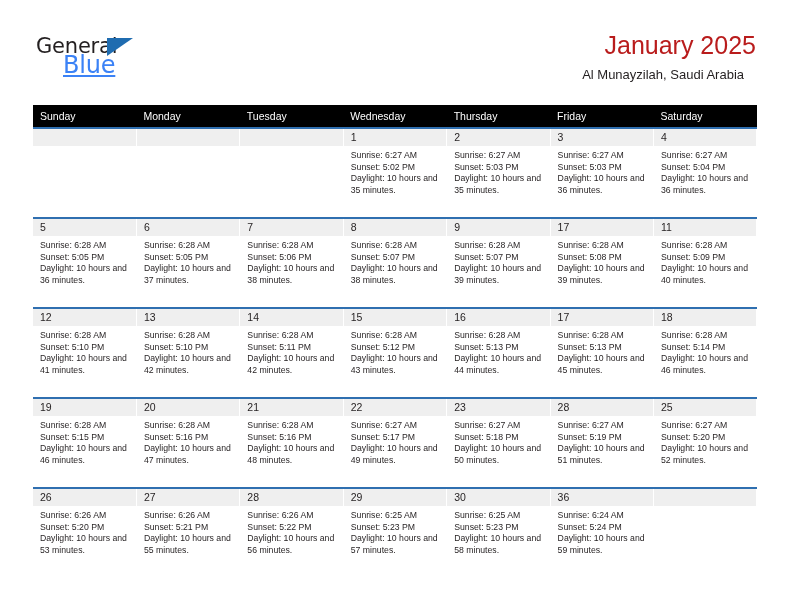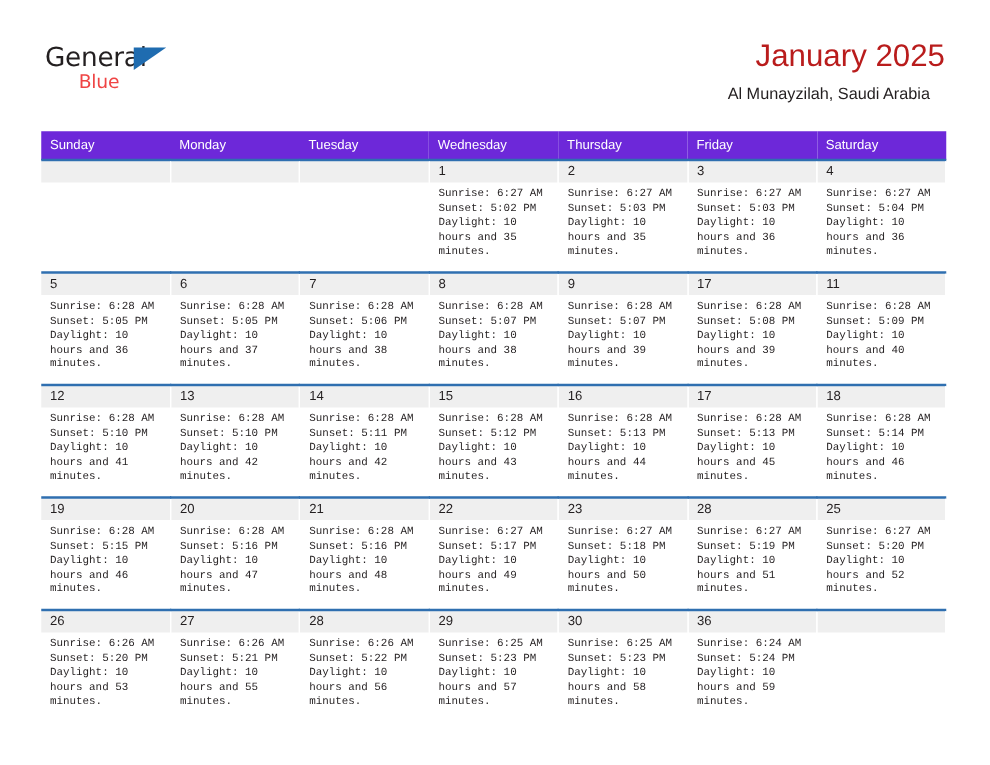--- a/index.html
+++ b/index.html
@@ -53,25 +53,26 @@
     top: 2px;
     width: 0;
     height: 0;
     border-left: 26px solid #1f6cb0;
     border-bottom: 18px solid transparent;
   }
   .logo-blue {
     position: absolute;
     left: 27px;
     top: 19px;
-    font-size: 15px;
+    font-size: 24px;
     line-height: 21px;
     letter-spacing: -0.2px;
-    color: #ef4444;
+    color: #3b82f6;
     font-family: "DejaVu Sans", sans-serif;
+    text-decoration: underline;
   }
   .title-block {
     position: absolute;
     right: 36px;
     top: 30px;
     text-align: right;
   }
   .cal-title {
     font-size: 25px;
     line-height: 30px;
@@ -93,21 +94,21 @@
     position: absolute;
     left: 33px;
     top: 105px;
     width: 724px;
     border-collapse: collapse;
     table-layout: fixed;
   }
   .calendar col { width: 103.43px; }
 
   thead th {
-    background: #6d28d9;
+    background: #000000;
     color: #ffffff;
     font-weight: normal;
     font-size: 10.5px;
     line-height: 12px;
     text-align: left;
     padding: 5px 0 5px 7px;
     height: 10px;
     font-family: "Liberation Sans", sans-serif;
   }
 
@@ -133,21 +134,20 @@
     background: #efefef;
     color: transparent;
   }
   td.day .info {
     display: block;
     padding: 4px 6px 0 7px;
     font-size: 8.7px;
     line-height: 11.6px;
     color: #231f20;
     white-space: pre-line;
-    font-family: Liberation Mono, monospace;
   }
   tbody tr.week td.day.empty .info { visibility: hidden; }
 </style>
 </head>
 <body>
 
 <div class="page">
 
   <div class="header">
 

